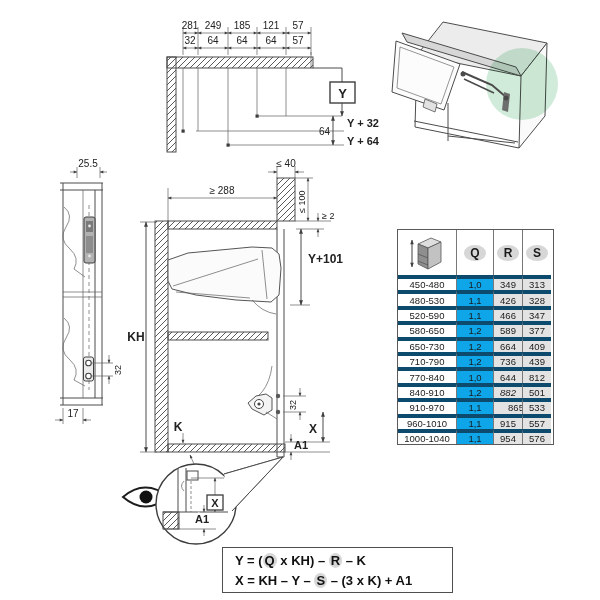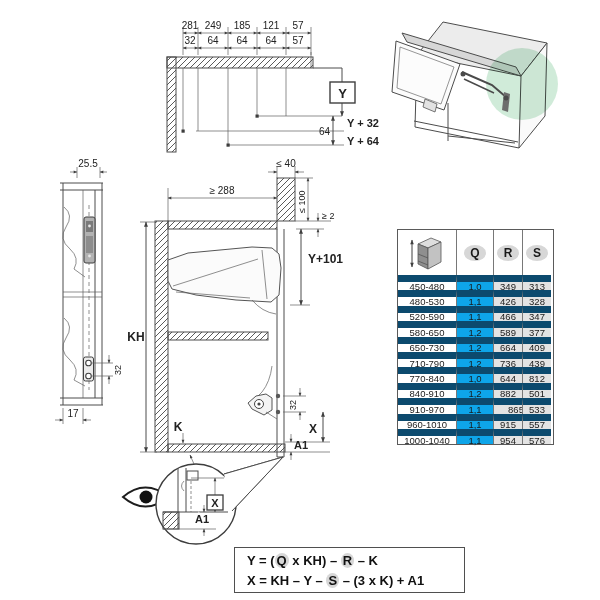--- a/index.html
+++ b/index.html
@@ -9,33 +9,33 @@
   .t9{font-size:9px;} .t10{font-size:10px;}
   .b11{font-size:11px;font-weight:bold;} .b12{font-size:12px;font-weight:bold;}
   .b13{font-size:13px;font-weight:bold;}
   .ln{stroke:#4c4c4c;stroke-width:1;fill:none;}
   .thin{stroke:#5f5f5f;stroke-width:.7;fill:none;}
   .sq{fill:#3d3d3d;}
   
   #size-table{position:absolute;left:397px;top:229px;width:157px;border:1.5px solid #5a5a5a;
               background:#fff;box-sizing:border-box;}
   .trow{display:flex;}
-  .trow .cell{box-sizing:border-box;border-left:1px solid #787878;border-top:7px solid #0c4a6e;
+  .trow .cell{box-sizing:border-box;border-left:1px solid #787878;border-top:4px solid #0c4a6e;
               display:flex;align-items:center;justify-content:center;font-size:9.5px;color:#1a1a1a;}
   .trow .cell.first{border-left:none;}
   .trow.hdr .cell{border-top:none;height:45px;background:#fff;}
   .c-range{width:58px;background:#fff;}
   .c-q{width:37px;background:#0ea5e9;}
   .c-r{width:29px;background:#e3e3e3;}
   .c-s{width:29px;background:#e3e3e3;}
   .hl-ellipse{display:inline-block;width:22px;height:16px;line-height:16px;text-align:center;
               background:#d7d7d7;border-radius:50%;font-weight:bold;font-size:12px;}
   
   #formula-box{position:absolute;left:222px;top:547px;width:231px;height:46px;border:1.5px solid #4f4f4f;
-               background:#fff;box-sizing:border-box;padding:3px 0 0 12px;margin-left:12px;}
+               background:#fff;box-sizing:border-box;padding:3px 0 0 12px;}
   .formula{font-size:13px;font-weight:bold;line-height:20px;white-space:nowrap;color:#111;}
   .formula .hl{background:#d7d7d7;border-radius:50%;padding:0 2px;}
 </style>
 </head>
 <body>
 
 <div id="stage">
 
 <svg width="600" height="600" viewBox="0 0 600 600">
   <defs>
@@ -346,21 +346,21 @@
         </div>
         <div class="trow">
           <div class="cell c-range first" style="height: 15.4px;">770-840</div>
           <div class="cell c-q" style="height: 15.4px;">1,0</div>
           <div class="cell c-r" style="height: 15.4px;">644</div>
           <div class="cell c-s" style="height: 15.4px;">812</div>
         </div>
         <div class="trow">
           <div class="cell c-range first" style="height: 15.4px;">840-910</div>
           <div class="cell c-q" style="height: 15.4px;">1,2</div>
-          <div class="cell c-r" style="height: 15.4px;">882</div>
+          <div class="cell c-r" style="height: 15.4px; font-style: italic;">882</div>
           <div class="cell c-s" style="height: 15.4px;">501</div>
         </div>
         <div class="trow">
           <div class="cell c-range first" style="height: 15.4px;">910-970</div>
           <div class="cell c-q" style="height: 15.4px;">1,1</div>
           <div class="cell c-r" style="height: 15.4px; padding-left: 16px;">865</div>
           <div class="cell c-s" style="height: 15.4px;">533</div>
         </div>
         <div class="trow">
           <div class="cell c-range first" style="height: 15.4px;">960-1010</div>

